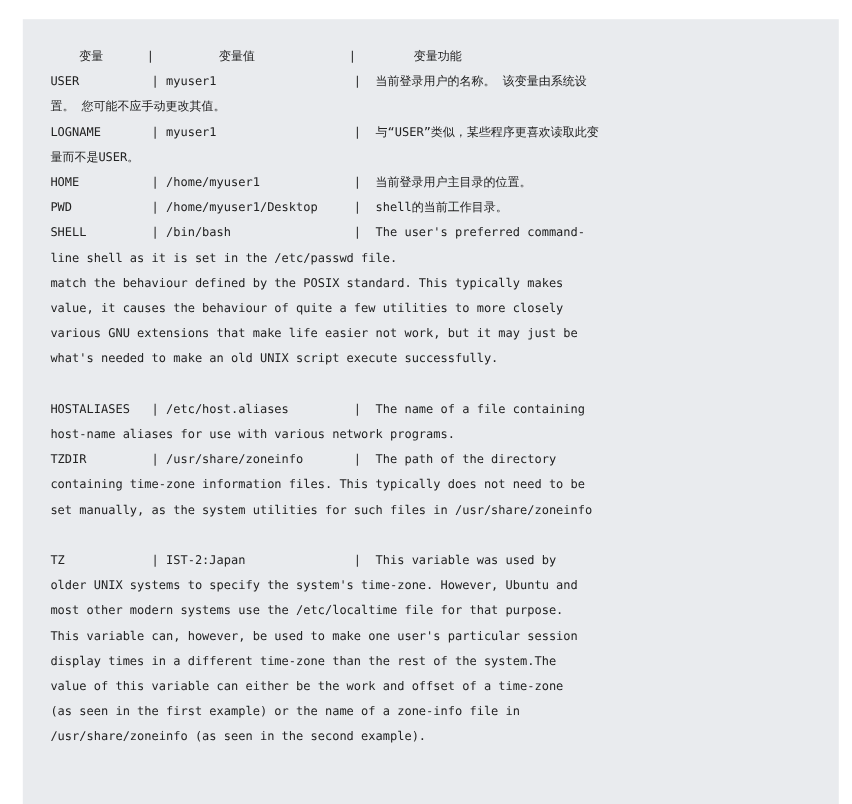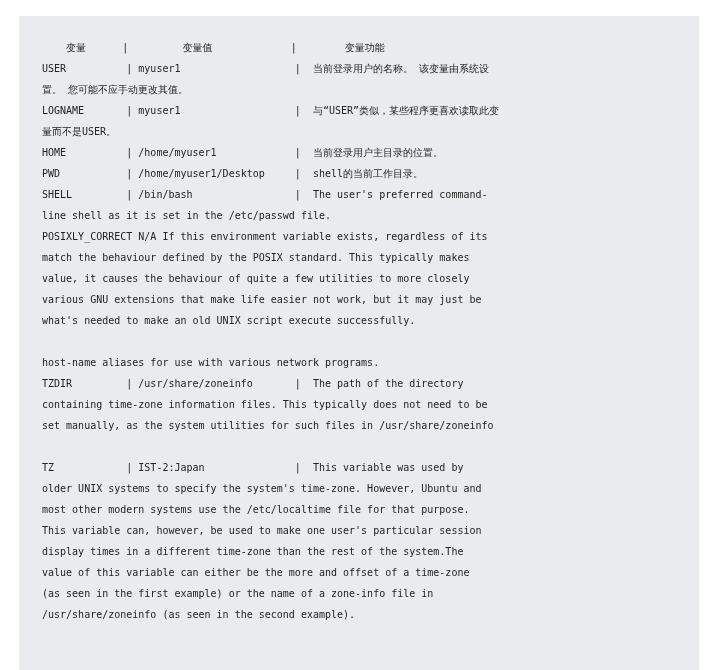--- a/index.html
+++ b/index.html
@@ -35,32 +35,32 @@
 <div class="code-block">
   <div class="line">    变量      |         变量值             |        变量功能</div>
   <div class="line">USER          | myuser1                   |  当前登录用户的名称。 该变量由系统设</div>
   <div class="line">置。 您可能不应手动更改其值。</div>
   <div class="line">LOGNAME       | myuser1                   |  与“USER”类似，某些程序更喜欢读取此变</div>
   <div class="line">量而不是USER。</div>
   <div class="line">HOME          | /home/myuser1             |  当前登录用户主目录的位置。</div>
   <div class="line">PWD           | /home/myuser1/Desktop     |  shell的当前工作目录。</div>
   <div class="line">SHELL         | /bin/bash                 |  The user's preferred command-</div>
   <div class="line">line shell as it is set in the /etc/passwd file.</div>
-  <div class="line">POSIXLY_CORRECT N/A If this environment variable exists, regardless of its</div>
   <div class="line">match the behaviour defined by the POSIX standard. This typically makes</div>
   <div class="line">value, it causes the behaviour of quite a few utilities to more closely</div>
   <div class="line">various GNU extensions that make life easier not work, but it may just be</div>
   <div class="line">what's needed to make an old UNIX script execute successfully.</div>
   <div class="line"></div>
+  <div class="line">HOSTALIASES   | /etc/host.aliases         |  The name of a file containing</div>
   <div class="line">host-name aliases for use with various network programs.</div>
   <div class="line">TZDIR         | /usr/share/zoneinfo       |  The path of the directory</div>
   <div class="line">containing time-zone information files. This typically does not need to be</div>
   <div class="line">set manually, as the system utilities for such files in /usr/share/zoneinfo</div>
   <div class="line"></div>
   <div class="line">TZ            | IST-2:Japan               |  This variable was used by</div>
   <div class="line">older UNIX systems to specify the system's time-zone. However, Ubuntu and</div>
   <div class="line">most other modern systems use the /etc/localtime file for that purpose.</div>
   <div class="line">This variable can, however, be used to make one user's particular session</div>
   <div class="line">display times in a different time-zone than the rest of the system.The</div>
-  <div class="line">value of this variable can either be the more and offset of a time-zone</div>
+  <div class="line">value of this variable can either be the work and offset of a time-zone</div>
   <div class="line">(as seen in the first example) or the name of a zone-info file in</div>
   <div class="line">/usr/share/zoneinfo (as seen in the second example).</div>
 </div>
 
 </body></html>

